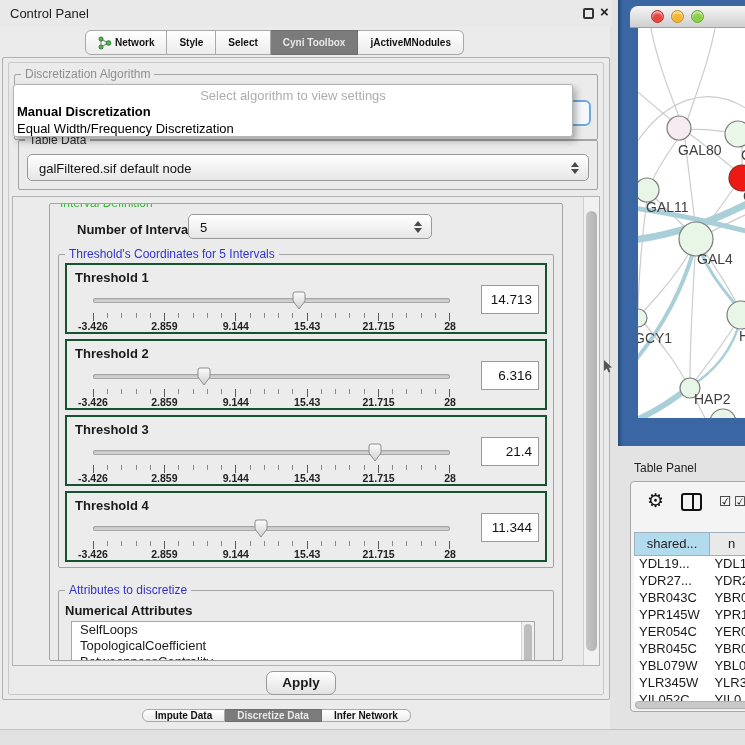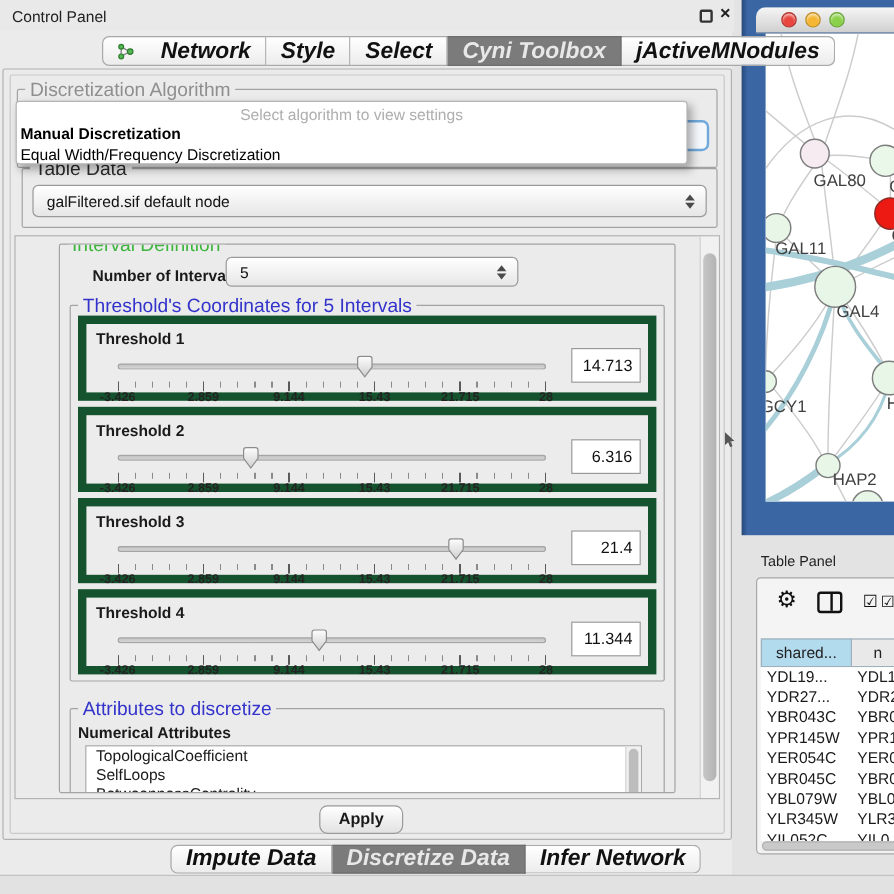--- a/index.html
+++ b/index.html
@@ -9,32 +9,32 @@
 
   
   .titlebar { position:absolute; left:0; top:0; width:612px; height:26px; background:#e9e9e9; }
   .titlebar .tb-title { position:absolute; left:10px; top:6px; font-size:13px; color:#222; }
   .float-btn { position:absolute; left:583px; top:8px; width:11px; height:11px; border:2px solid #333; border-radius:2px; }
   .close-btn { position:absolute; left:600px; top:3px; font-size:15px; font-weight:bold; color:#222; }
 
   .tabstrip { position:absolute; display:flex; height:25px; }
   .tabstrip.top { left:85px; top:30px; }
   .tabstrip.bottom { left:142px; top:703px;align-items:center; }
-  .seg { display:flex; align-items:center; justify-content:center; gap:22px;
+  .seg { display:flex; align-items:center; justify-content:center; gap:3px;
          background:linear-gradient(#ffffff,#ececec); border:1px solid #a9a9a9; border-left:none;
-         font-weight:bold; font-size:19px; color:#111; padding:0 12px; white-space:nowrap;font-style:italic; }
+         font-weight:bold; font-size:10px; color:#111; padding:0 12px; white-space:nowrap; }
   .seg:first-child { border-left:1px solid #a9a9a9; border-radius:6px 0 0 6px; }
   .seg:last-child { border-radius:0 6px 6px 0; }
   .seg.sel { background:#7b7b7b; color:#e8e8e8; border-color:#6e6e6e; }
 
   .outer-box { position:absolute; left:2px; top:57px; width:608px; height:643px; border:1px solid #b1b1b1; border-radius:2px; }
   .inner-box { position:absolute; left:8px; top:62px; width:596px; height:633px; border:1px solid #c9c9c9; border-radius:2px; }
 
   .grp { position:absolute; border:1px solid #a3a3a3; border-radius:2px; }
-  .grp-title { position:absolute; top:-8px; left:6px; background:#ebebeb; padding:0 4px; font-size:16px; white-space:nowrap; }
+  .grp-title { position:absolute; top:-8px; left:6px; background:#ebebeb; padding:0 4px; font-size:12px; white-space:nowrap; }
   .t-gray { color:#8f8f8f; }
   .t-dark { color:#2b2b2b; }
   .t-green { color:#3cb53c; }
   .t-blue { color:#3333cc; }
 
   .combo { position:absolute; border:1px solid #9a9a9a; border-radius:5px;
            background:linear-gradient(#ffffff,#e6e6e6); }
   .combo .combo-text { position:absolute; left:11px; top:50%; transform:translateY(-50%); font-size:13px; color:#111; white-space:nowrap; }
   .spinner { position:absolute; right:9px; top:50%; transform:translateY(-50%); width:8px; height:12px; }
   .spinner:before, .spinner:after { content:""; position:absolute; left:0; border-left:4px solid transparent; border-right:4px solid transparent; }
@@ -51,21 +51,21 @@
 
   .viewport { position:absolute; left:12px; top:196px; width:588px; height:470px; border:1px solid #b3b3b3; overflow:hidden; background:#ebebeb; }
   .vscroll { position:absolute; right:0; top:0; width:16px; height:100%; background:#f1f1f1; border-left:1px solid #cfcfcf; }
   .vscroll .thumb-v { position:absolute; left:2px; top:14px; width:11px; height:440px; background:linear-gradient(90deg,#c6c6c6,#b3b3b3); border-radius:6px; }
 
   .ivl-grp { left:36px; top:6px; width:514px; height:458px; overflow:hidden; }
   .num-label { position:absolute; left:27px; top:18px; font-weight:bold; font-size:13px; }
   .thr-grp { left:8px; top:50px; width:496px; height:314px; }
   .attr-grp { left:8px; top:386px; width:496px; height:84px; }
 
-  .tbox { position:absolute; left:6px; width:482px; height:71px; border:7px solid #14532d; background:#ececec; }
+  .tbox { position:absolute; left:6px; width:482px; height:71px; border:2px solid #14532d; background:#ececec; }
   .tbox .tlabel { position:absolute; left:8px; top:5px; font-weight:bold; font-size:13px; }
   .slider-area { position:absolute; left:26px; top:26px; width:357px; height:20px; }
   .track { position:absolute; left:0; right:0; top:7px; height:5px; border-radius:3px;
            background:linear-gradient(#bdbdbd,#dcdcdc); box-shadow:inset 0 0 0 1px #a5a5a5; }
   .thumb { position:absolute; top:0; width:15px; height:19px; transform:translateX(-50%); }
   .ticks-minor { position:absolute; left:26px; top:48px; width:358px; height:5px;
       background-image:repeating-linear-gradient(90deg,#8a8a8a 0,#8a8a8a 1px,transparent 1px,transparent 14.24px); }
   .ticks-major { position:absolute; left:26px; top:48px; width:358px; height:8px;
       background-image:repeating-linear-gradient(90deg,#5a5a5a 0,#5a5a5a 1px,transparent 1px,transparent 71.2px); }
   .scale { position:absolute; left:26px; top:55px; width:357px; height:13px; }
@@ -408,22 +408,22 @@
               <span class="p5">28</span>
           </div>
           <input class="tval" value="11.344" style="">
         </div>
       </div>
 
       <div class="grp attr-grp">
         <span class="grp-title t-blue">Attributes to discretize</span>
         <span class="attr-sub">Numerical Attributes</span>
         <div class="attr-list">
+          <div class="li">SelfLoops</div>
           <div class="li">TopologicalCoefficient</div>
-          <div class="li">SelfLoops</div>
           <div class="li">BetweennessCentrality</div>
           <div class="list-scroll">
               <div class="thumb-v2"></div>
             </div>
         </div>
       </div>
     </div>
 
     <div class="vscroll">
         <div class="thumb-v"></div>

